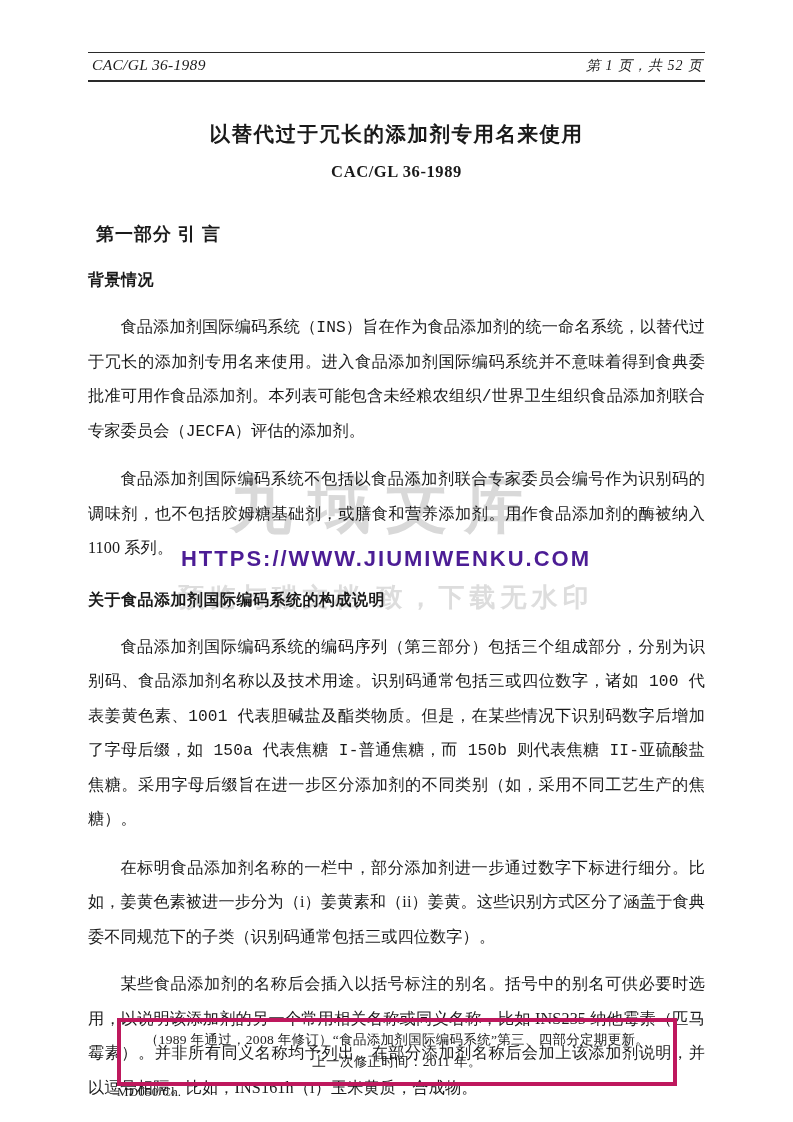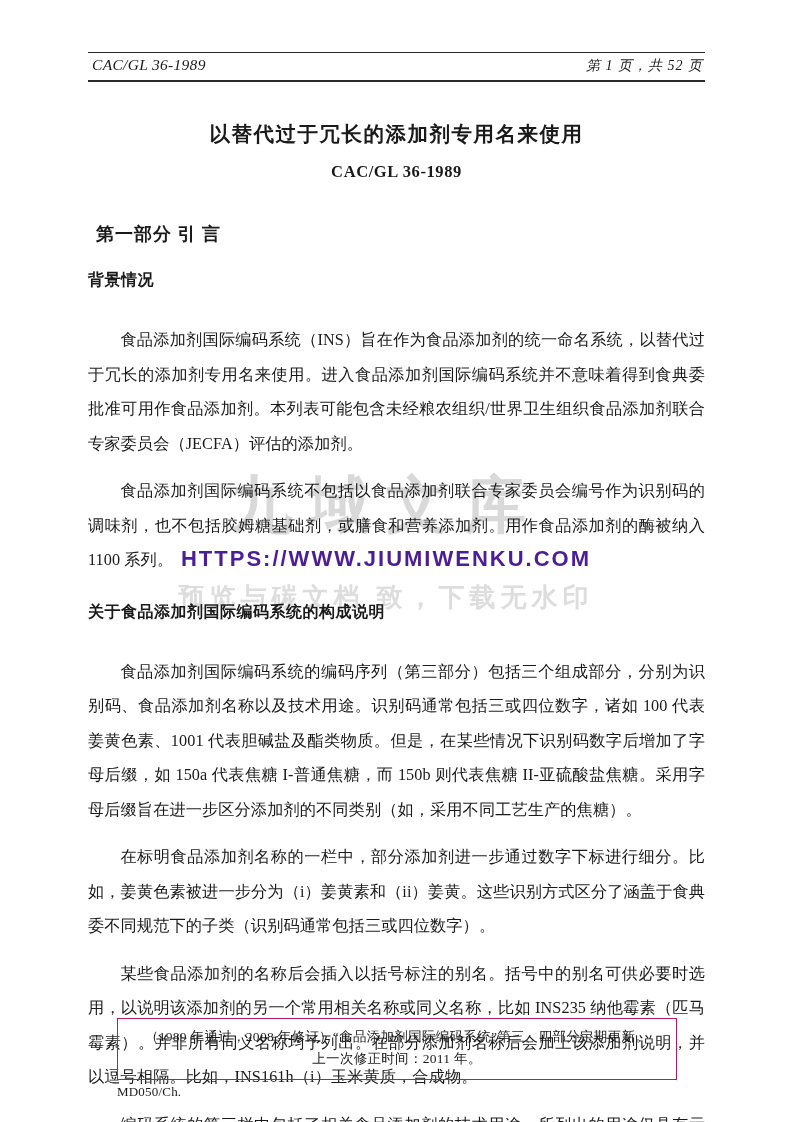--- a/index.html
+++ b/index.html
@@ -153,30 +153,31 @@
   p.para {
     margin: 13px 0 0 0;
     font-size: 16.2px;
     line-height: 34.5px;
     text-align: justify;
     text-justify: inter-ideograph;
     text-indent: 2em;
     letter-spacing: 0.1px;
   }
   p.para-first {
-    margin-top: 32px;
+    margin-top: 20px;
+    font-family: Liberation Mono, monospace;
   }
 
   
   .footnote-box {
     position: absolute;
     left: 117px;
     top: 1018px;
     width: 560px;
-    border: 1px solid #be185d;
+    border: 4px solid #be185d;
     box-sizing: border-box;
     padding: 7px 14px 9px 14px;
   }
   .footnote-line {
     text-align: center;
     font-size: 13.5px;
     line-height: 22px;
     letter-spacing: 0.3px;
   }
 

